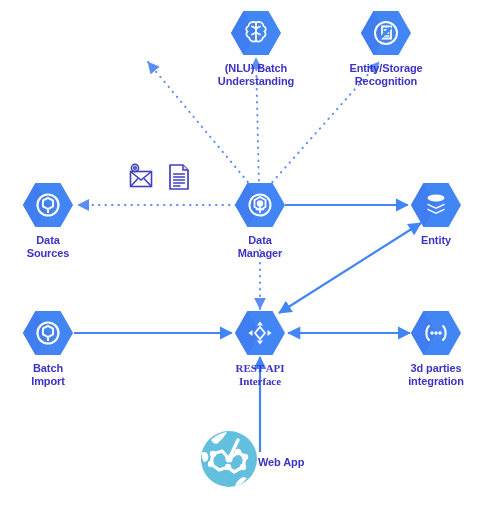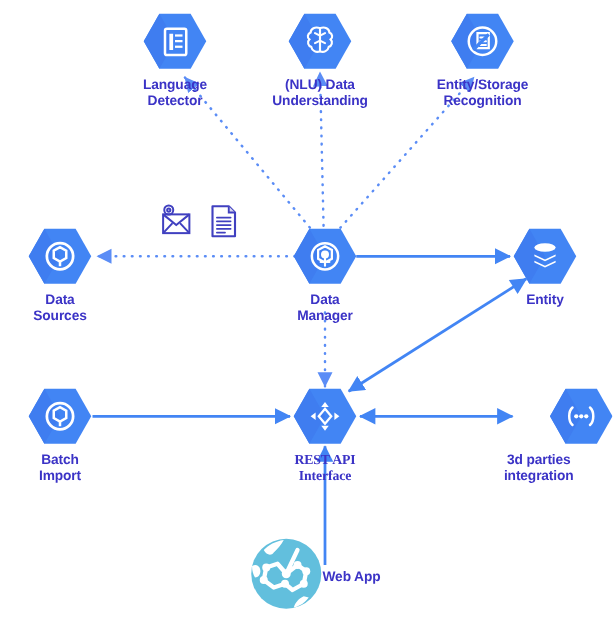--- a/index.html
+++ b/index.html
@@ -112,50 +112,35 @@
 
     <line x1="421" y1="223" x2="279" y2="313" stroke="#4285f4" stroke-width="2.2" marker-start="url(#ah-start)" marker-end="url(#ah)"></line>
 
     <line x1="74" y1="333" x2="232" y2="333" stroke="#4285f4" stroke-width="2.2" marker-end="url(#ah)"></line>
 
     <line x1="288" y1="333" x2="410" y2="333" stroke="#4285f4" stroke-width="2.2" marker-start="url(#ah-start)" marker-end="url(#ah)"></line>
 
     <line x1="260" y1="452" x2="260" y2="357" stroke="#4285f4" stroke-width="2.2" marker-end="url(#ah)"></line>
   </svg>
 
-  <div class="node" style="left:140px; top:10px;">
-    <span class="hex-wrap">
-      <svg viewBox="0 0 52 46" width="52" height="46">
-        <path d="M13.5,1 L38.5,1 L51,23 L38.5,45 L13.5,45 L1,23 Z" fill="#4285f4"></path>
-        <path d="M13.5,1 L26,23 L13.5,45 L1,23 Z" fill="#3f7df0"></path>
-        <rect x="18" y="13" width="17" height="21" rx="1.5" fill="none" stroke="#fff" stroke-width="2"></rect>
-        <rect x="21.5" y="17" width="3" height="13" fill="#fff"></rect>
-        <rect x="26" y="17.5" width="6" height="1.8" fill="#fff"></rect>
-        <rect x="26" y="22" width="6" height="1.8" fill="#fff"></rect>
-        <rect x="26" y="26.5" width="6" height="1.8" fill="#fff"></rect>
-      </svg>
-    </span>
-    <span class="node-label">Language
-Detector</span>
-  </div>
 
   <div class="node" style="left:256px; top:10px;">
     <span class="hex-wrap">
       <svg viewBox="0 0 52 46" width="52" height="46">
         <path d="M13.5,1 L38.5,1 L51,23 L38.5,45 L13.5,45 L1,23 Z" fill="#4285f4"></path>
         <path d="M13.5,1 L26,23 L13.5,45 L1,23 Z" fill="#3f7df0"></path>
         <g fill="none" stroke="#fff" stroke-width="1.7" stroke-linecap="round">
           <path d="M26,12.5 C22,11 18.5,13 18.5,16 C16,17 15.5,20 17.5,21.5 C15.5,23.5 16.5,27 19,27.5 C19.5,30.5 23,32.5 26,31"></path>
           <path d="M26,12.5 C30,11 33.5,13 33.5,16 C36,17 36.5,20 34.5,21.5 C36.5,23.5 35.5,27 33,27.5 C32.5,30.5 29,32.5 26,31"></path>
           <path d="M26,12.5 L26,31"></path>
           <path d="M22,16.5 L26,18.5 M22,24.5 L26,22.5 M30,16.5 L26,18.5 M30,24.5 L26,22.5"></path>
         </g>
       </svg>
     </span>
-    <span class="node-label wide">(NLU) Data
+    <span class="node-label wide">(NLU) Batch
 Understanding</span>
   </div>
 
   <div class="node" style="left:386px; top:10px;">
     <span class="hex-wrap">
       <svg viewBox="0 0 52 46" width="52" height="46">
         <path d="M13.5,1 L38.5,1 L51,23 L38.5,45 L13.5,45 L1,23 Z" fill="#4285f4"></path>
         <path d="M13.5,1 L26,23 L13.5,45 L1,23 Z" fill="#3f7df0"></path>
         <circle cx="26" cy="23" r="11" fill="none" stroke="#fff" stroke-width="2"></circle>
         <path d="M22,16.5 L31,16.5 L31,28.5 L22,28.5 Z" fill="none" stroke="#fff" stroke-width="1.8"></path>
@@ -232,21 +217,21 @@
         <path d="M26,11.5 L29,15.5 L23,15.5 Z" fill="#fff"></path>
         <path d="M26,34.5 L29,30.5 L23,30.5 Z" fill="#fff"></path>
         <path d="M14.5,23 L18.5,20 L18.5,26 Z" fill="#fff"></path>
         <path d="M37.5,23 L33.5,20 L33.5,26 Z" fill="#fff"></path>
       </svg>
     </span>
     <span class="node-label">REST API
 Interface</span>
   </div>
 
-  <div class="node" style="left:436px; top:310px;align-items:flex-end;">
+  <div class="node" style="left:436px; top:310px;">
     <span class="hex-wrap">
       <svg viewBox="0 0 52 46" width="52" height="46">
         <path d="M13.5,1 L38.5,1 L51,23 L38.5,45 L13.5,45 L1,23 Z" fill="#4285f4"></path>
         <path d="M13.5,1 L26,23 L13.5,45 L1,23 Z" fill="#3f7df0"></path>
         <path d="M19,16 C15.5,19 15.5,27 19,30" fill="none" stroke="#fff" stroke-width="2" stroke-linecap="round"></path>
         <path d="M33,16 C36.5,19 36.5,27 33,30" fill="none" stroke="#fff" stroke-width="2" stroke-linecap="round"></path>
         <circle cx="22" cy="23" r="1.7" fill="#fff"></circle>
         <circle cx="26" cy="23" r="1.7" fill="#fff"></circle>
         <circle cx="30" cy="23" r="1.7" fill="#fff"></circle>
       </svg>

